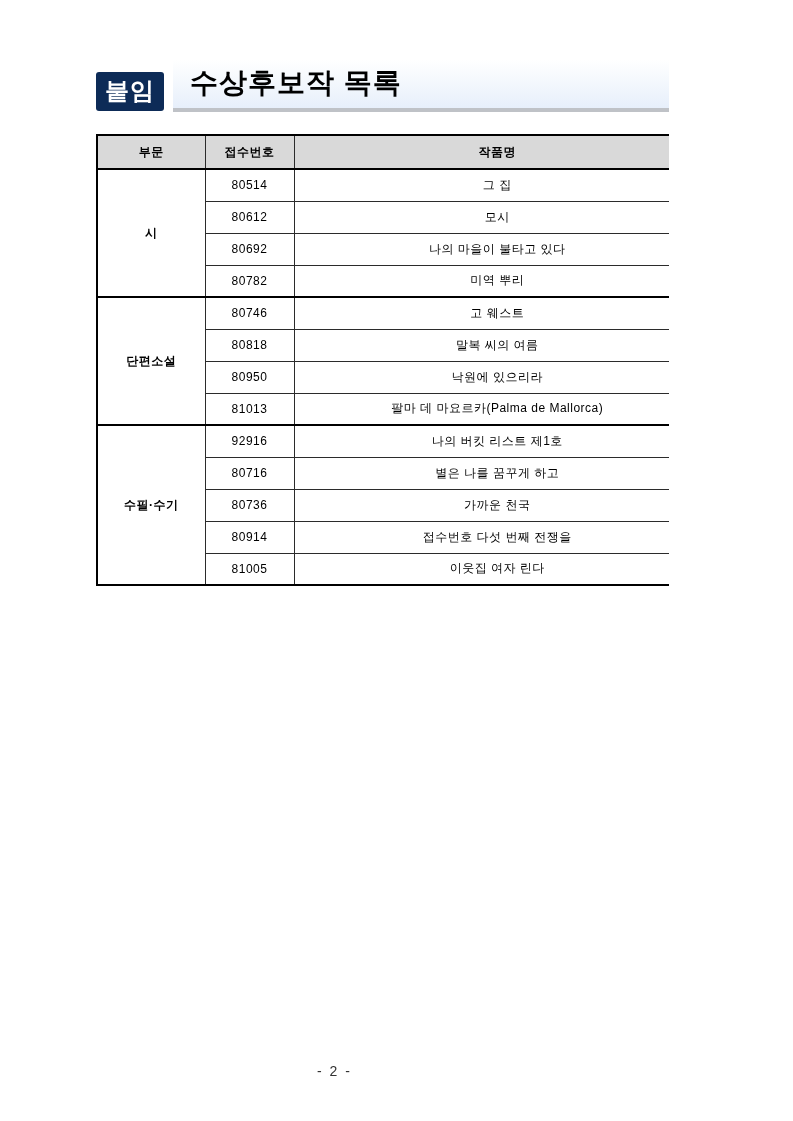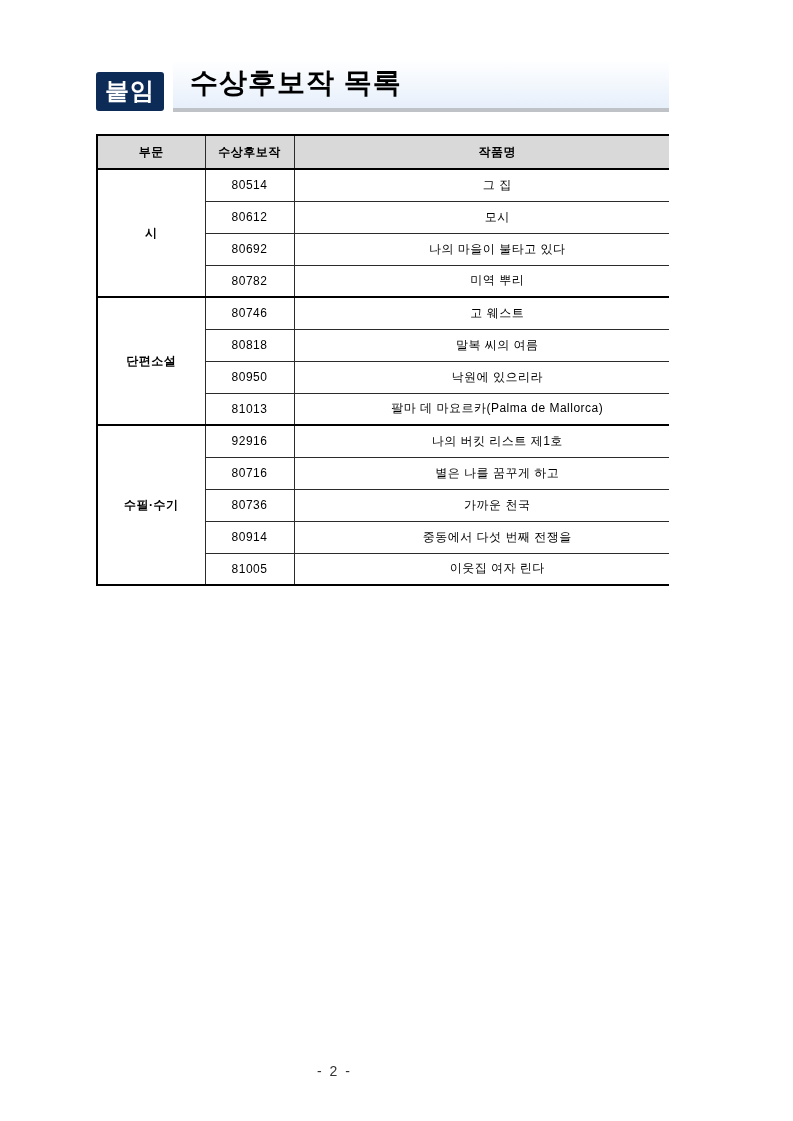--- a/index.html
+++ b/index.html
@@ -130,21 +130,21 @@
 
   <table class="list-table">
     <colgroup>
         <col class="c1">
         <col class="c2">
         <col class="c3">
       </colgroup>
     <thead>
       <tr>
         <th>부문</th>
-        <th>수상후보작</th>
+        <th>접수번호</th>
         <th>작품명</th>
       </tr>
     </thead>
     <tbody id="table-body">
         <tr class="section-start">
           <td class="cat" rowspan="4">시</td>
           <td>80514</td>
           <td>그 집</td>
         </tr>
         <tr>
@@ -184,21 +184,21 @@
         <tr>
           <td>80716</td>
           <td>별은 나를 꿈꾸게 하고</td>
         </tr>
         <tr>
           <td>80736</td>
           <td>가까운 천국</td>
         </tr>
         <tr>
           <td>80914</td>
-          <td>중동에서 다섯 번째 전쟁을</td>
+          <td>접수번호 다섯 번째 전쟁을</td>
         </tr>
         <tr>
           <td>81005</td>
           <td>이웃집 여자 린다</td>
         </tr>
       </tbody>
   </table>
 
 
   <div class="page-footer">- 2 -</div>

